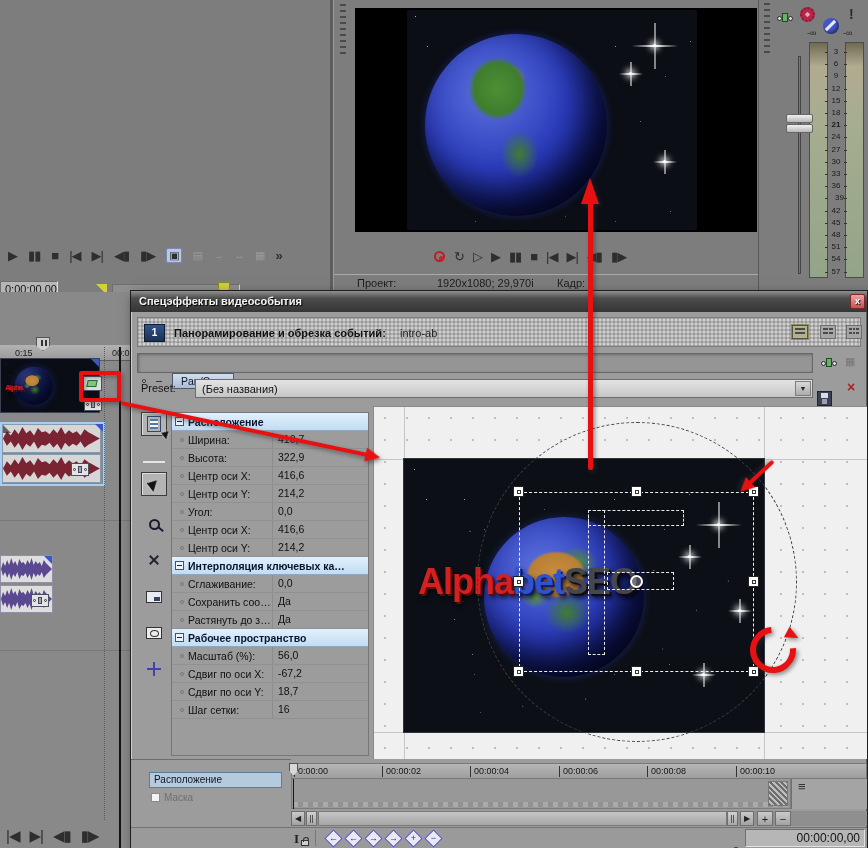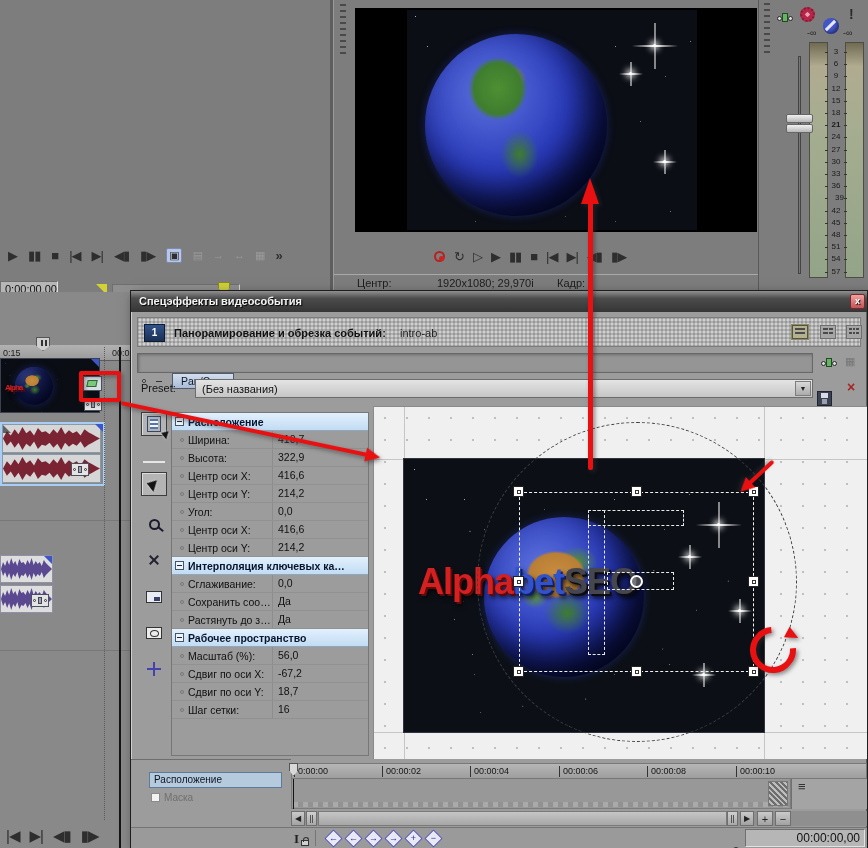--- a/index.html
+++ b/index.html
@@ -232,21 +232,21 @@
       <span class="glyph">▷</span>
       <span class="glyph">▶</span>
       <span class="glyph">▮▮</span>
       <span class="glyph">■</span>
       <span class="glyph">|◀</span>
       <span class="glyph">▶|</span>
       <span class="glyph">◀▮</span>
       <span class="glyph">▮▶</span>
     </div>
     <div class="abs" style="left:0;top:274px;width:424px;height:1px;background:#a9a9a9;"></div>
-    <span class="abs status" style="left:23px;top:277px;">Центр:</span>
+    <span class="abs status" style="left:23px;top:277px;">Проект:</span>
     <span class="abs status" style="left:103px;top:277px;">1920x1080; 29,970i</span>
     <span class="abs status" style="left:223px;top:277px;">Кадр:</span>
     <span class="abs status" style="left:303px;top:277px;margin-top:12px;">676</span>
   </div>
 
   <div class="abs" style="left:758px;top:0;width:110px;height:292px;background:#7d7d7d;border-left:1px solid #5a5a5a;">
     <div class="abs gripdots" style="left:3px;top:3px;"></div>
     <div class="abs kfico" style="left:18px;top:12px;">
         <span class="sq"></span>
       </div>
@@ -278,21 +278,21 @@
     <span class="db" style="left:69px;top:268px;">57</span>
     <div class="abs fadertrack" style="left:39px;top:56px;width:3px;height:218px;"></div>
     <div class="abs" style="left:27px;top:114px;width:27px;height:20px;">
       <div class="faderhandle abs" style="left:0;top:0;width:27px;height:9px;"></div>
       <div class="faderhandle abs" style="left:0;top:10px;width:27px;height:9px;"></div>
     </div>
   </div>
 
   <div class="abs" style="left:0;top:292px;width:130px;height:556px;background:#898989;">
     <div class="abs ruler" style="left:0;top:53px;width:130px;height:16px;">
-      <span class="abs" style="left:3px;top:3px;">0:15</span>
+      <span class="abs" style="left:15px;top:3px;">0:15</span>
       <span class="abs" style="left:112px;top:3px;">00:0</span>
     </div>
     <div class="abs flag" style="left:36px;top:45px;width:14px;height:14px;">
       <i style="left:4px;"></i>
         <i style="left:8px;"></i>
     </div>
 
     <div class="abs ev-video" style="left:0;top:66px;width:100px;height:55px;">
       <div class="abs dots1" style="left:4px;top:4px;transform:scale(.4);transform-origin:0 0;"></div>
       <div class="abs globe" style="left:14px;top:8px;width:38px;height:38px;">

